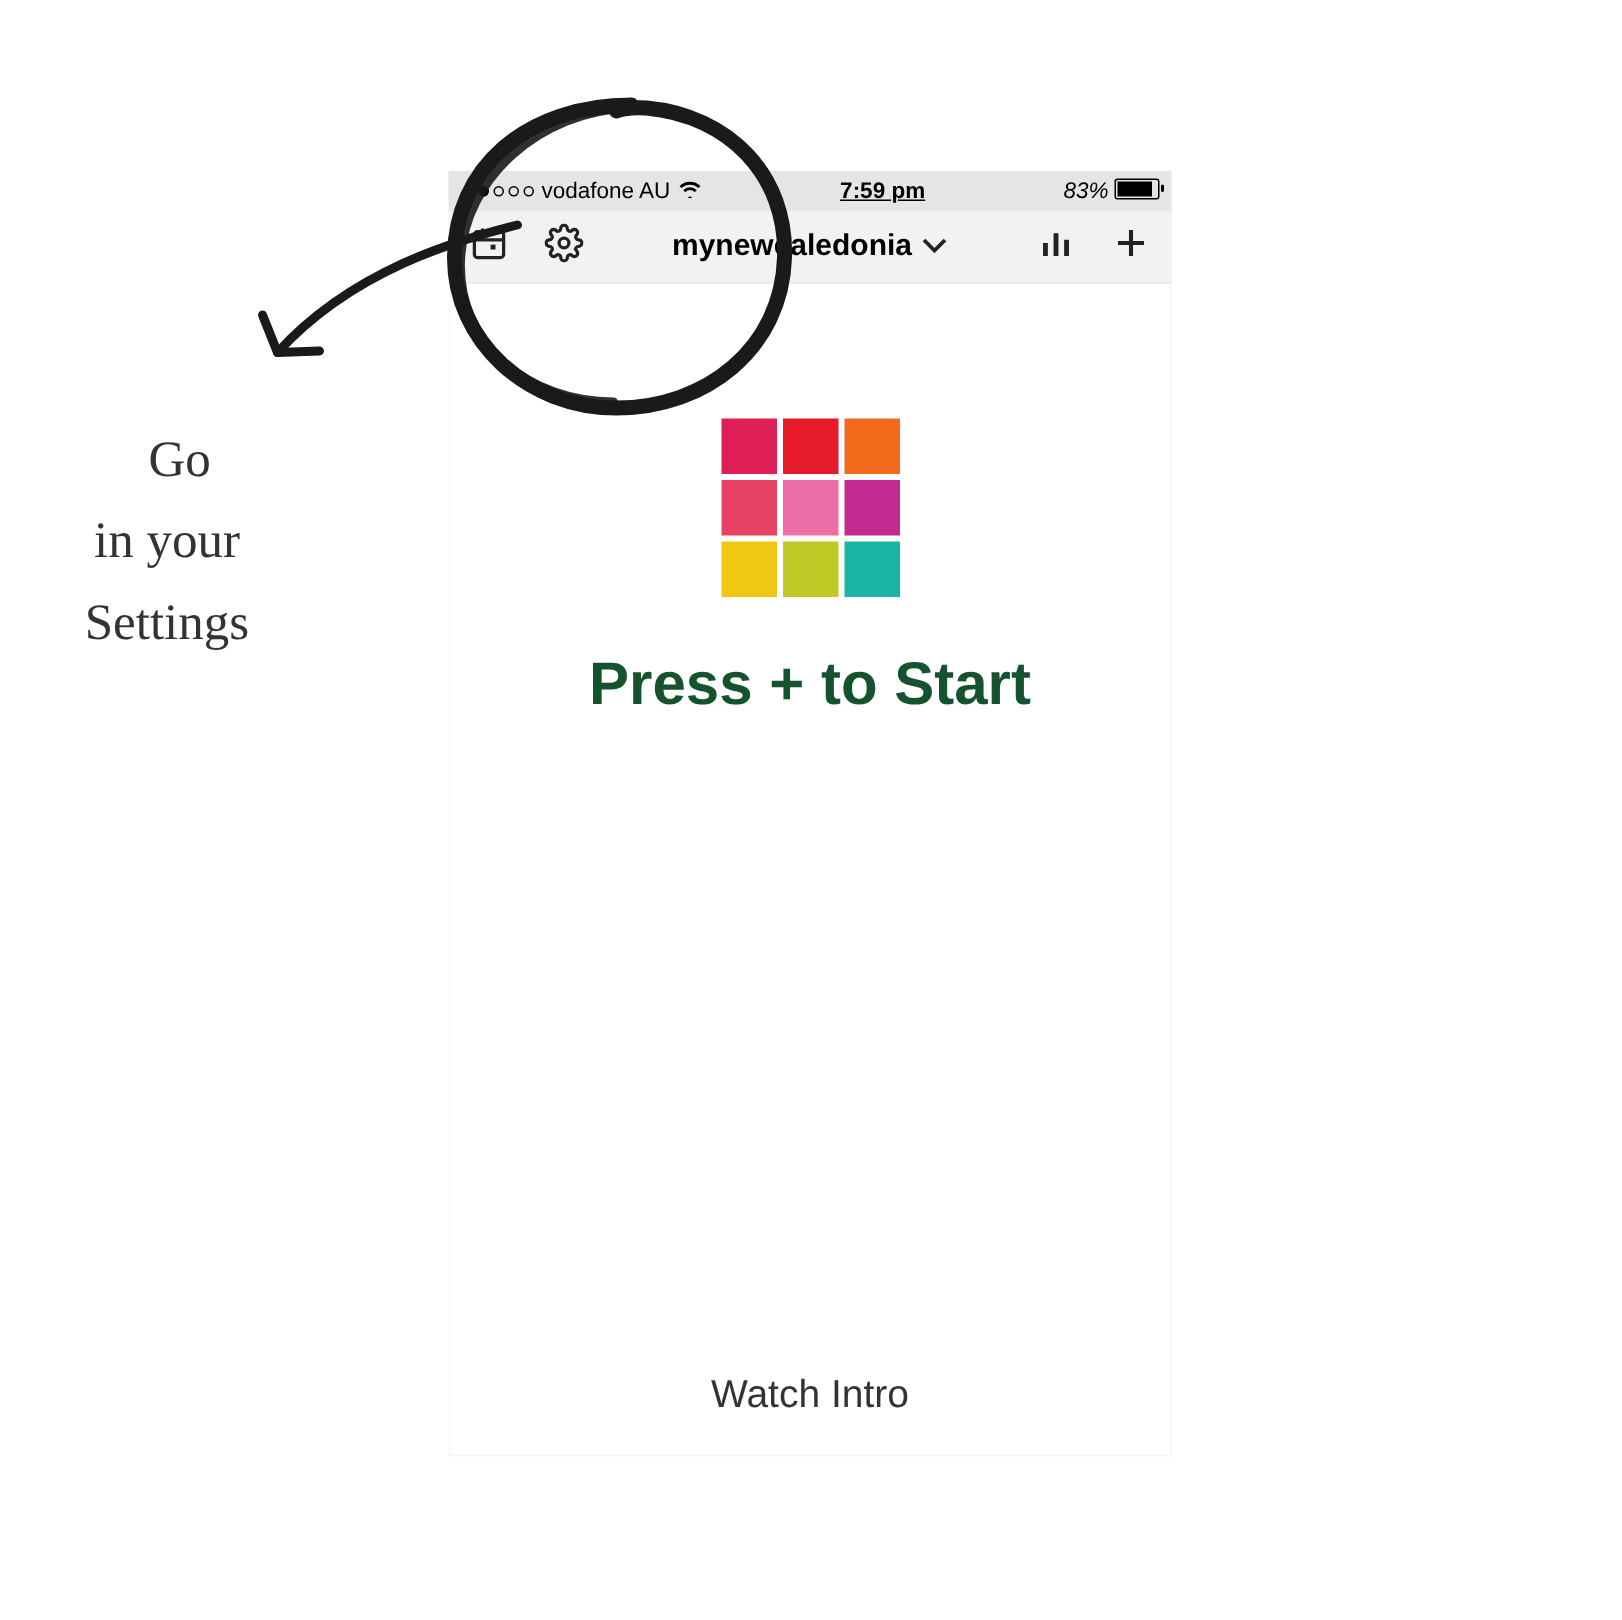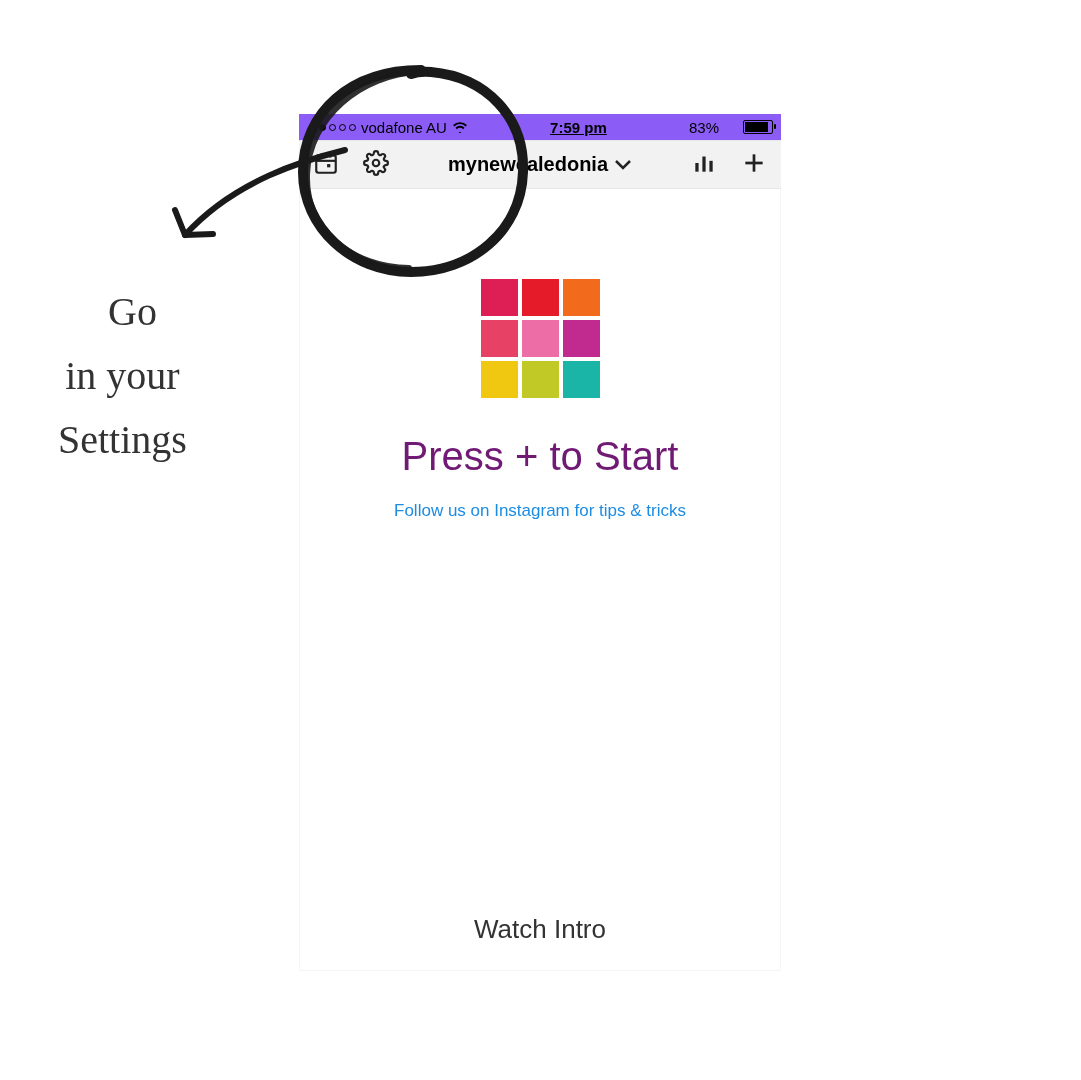--- a/index.html
+++ b/index.html
@@ -1,45 +1,45 @@
 <!DOCTYPE html>
 <html><head>
 <meta charset="utf-8">
 <style>
   html,body{margin:0;padding:0;width:1081px;height:1080px;background:#fff;font-family:-apple-system,"Helvetica Neue",Arial,sans-serif;color:#000;}
   .canvas{position:relative;width:1081px;height:1080px;}
 
   
   .phone{position:absolute;left:299px;top:114px;width:482px;height:857px;background:#fff;box-shadow:inset 0 0 0 1px rgba(0,0,0,.04);}
-  .statusbar{height:27px;background:#8b5cf6;border-bottom:1px solid #e8e8e8;font-size:15px;display:flex;align-items:center;justify-content:space-between;padding:0 8px 0 10px;box-sizing:border-box;}
+  .statusbar{height:27px;background:#e5e5e5;border-bottom:1px solid #e8e8e8;font-size:15px;display:flex;align-items:center;justify-content:space-between;padding:0 8px 0 10px;box-sizing:border-box;}
   .sb-left{display:flex;align-items:center;gap:5px;}
   .signal-dots{display:flex;gap:3px;align-items:center;}
   .signal-dots span{display:block;width:7px;height:7px;border-radius:50%;border:1px solid #000;box-sizing:border-box;}
   .signal-dots span.f{background:#000;}
   .sb-center{font-weight:600;font-size:15px;text-decoration:underline;}
-  .sb-right{display:flex;align-items:center;gap:20px;font-size:15px;}
+  .sb-right{display:flex;align-items:flex-start;gap:0;font-size:15px;font-style:italic;}
   .battery{display:inline-block;width:28px;height:12px;border:1px solid #000;border-radius:2px;position:relative;margin-left:4px;}
   .battery::after{content:"";position:absolute;right:-4px;top:3px;width:2px;height:5px;background:#000;border-radius:1px;}
   .battery .fill{position:absolute;left:1px;top:1px;bottom:1px;width:82%;background:#000;}
 
   .navbar{height:48px;background:#f2f2f2;border-bottom:1px solid #e6e6e6;display:flex;align-items:center;justify-content:space-between;padding:0 14px;box-sizing:border-box;}
   .nav-left,.nav-right{display:flex;align-items:center;gap:24px;}
   .nav-title{display:flex;align-items:center;gap:6px;font-weight:700;font-size:20px;}
   .icon{display:inline-block;color:#222;}
 
   .main{display:flex;flex-direction:column;align-items:center;justify-content:center;padding-top:90px;}
   .grid3{display:grid;grid-template-columns:repeat(3,37px);grid-template-rows:repeat(3,37px);gap:4px;margin-bottom:36px;}
   .grid3 div{width:37px;height:37px;}
 
-  .title-text{font-size:40px;font-weight:400;color:#701a75;margin-bottom:22px;}
+  .title-text{font-size:40px;font-weight:700;color:#14532d;margin-bottom:22px;}
   .link-text{color:#1c8ce3;font-size:17px;font-weight:400;cursor:pointer;}
   .watch-intro{position:absolute;left:0;right:0;bottom:26px;text-align:center;font-size:26px;color:#333;}
 
   
-  .anno{position:absolute;left:48px;top:280px;font-family:"Comic Sans MS","Bradley Hand","Segoe Script",cursive;color:#333;font-size:40px;line-height:1.6;text-align:center;white-space:pre;}
+  .anno{position:absolute;left:48px;top:280px;font-family:"Comic Sans MS","Bradley Hand","Segoe Script",cursive;color:#333;font-size:34px;line-height:1.6;text-align:center;white-space:pre;}
 
   
   .circle-mark{position:absolute;left:291px;top:62px;width:242px;height:218px;}
   .circle-mark svg{width:100%;height:100%;}
   .arrow{position:absolute;left:155px;top:140px;width:200px;height:120px;}
   .arrow svg{width:100%;height:100%;}
 </style>
 </head>
 <body>
 <div class="canvas">
@@ -120,21 +120,20 @@
       <div id="t1" style="background: rgb(229, 27, 42);"></div>
       <div id="t2" style="background: rgb(242, 106, 27);"></div>
       <div id="t3" style="background: rgb(231, 65, 101);"></div>
       <div id="t4" style="background: rgb(237, 110, 166);"></div>
       <div id="t5" style="background: rgb(193, 42, 142);"></div>
       <div id="t6" style="background: rgb(240, 200, 18);"></div>
       <div id="t7" style="background: rgb(192, 201, 37);"></div>
       <div id="t8" style="background: rgb(27, 181, 168);"></div>
     </div>
     <div class="title-text">Press + to Start</div>
-    <div class="link-text">Follow us on Instagram for tips &amp; tricks</div>
   </div>
 
   <div class="watch-intro">Watch Intro</div>
 </div>
 
 <div class="circle-mark">
   <svg viewBox="0 0 242 218">
         <path d="M130 8 C60 8 12 50 12 110 C12 165 60 210 120 210 C180 210 230 170 232 110 C234 55 195 15 140 10 C128 9 120 12 120 12" fill="none" stroke="#1a1a1a" stroke-width="10" stroke-linecap="round"></path>
         <path d="M128 10 C70 12 18 56 16 112 C14 168 62 206 118 206" fill="none" stroke="#1a1a1a" stroke-width="6" stroke-linecap="round" opacity=".9"></path>
       </svg>

